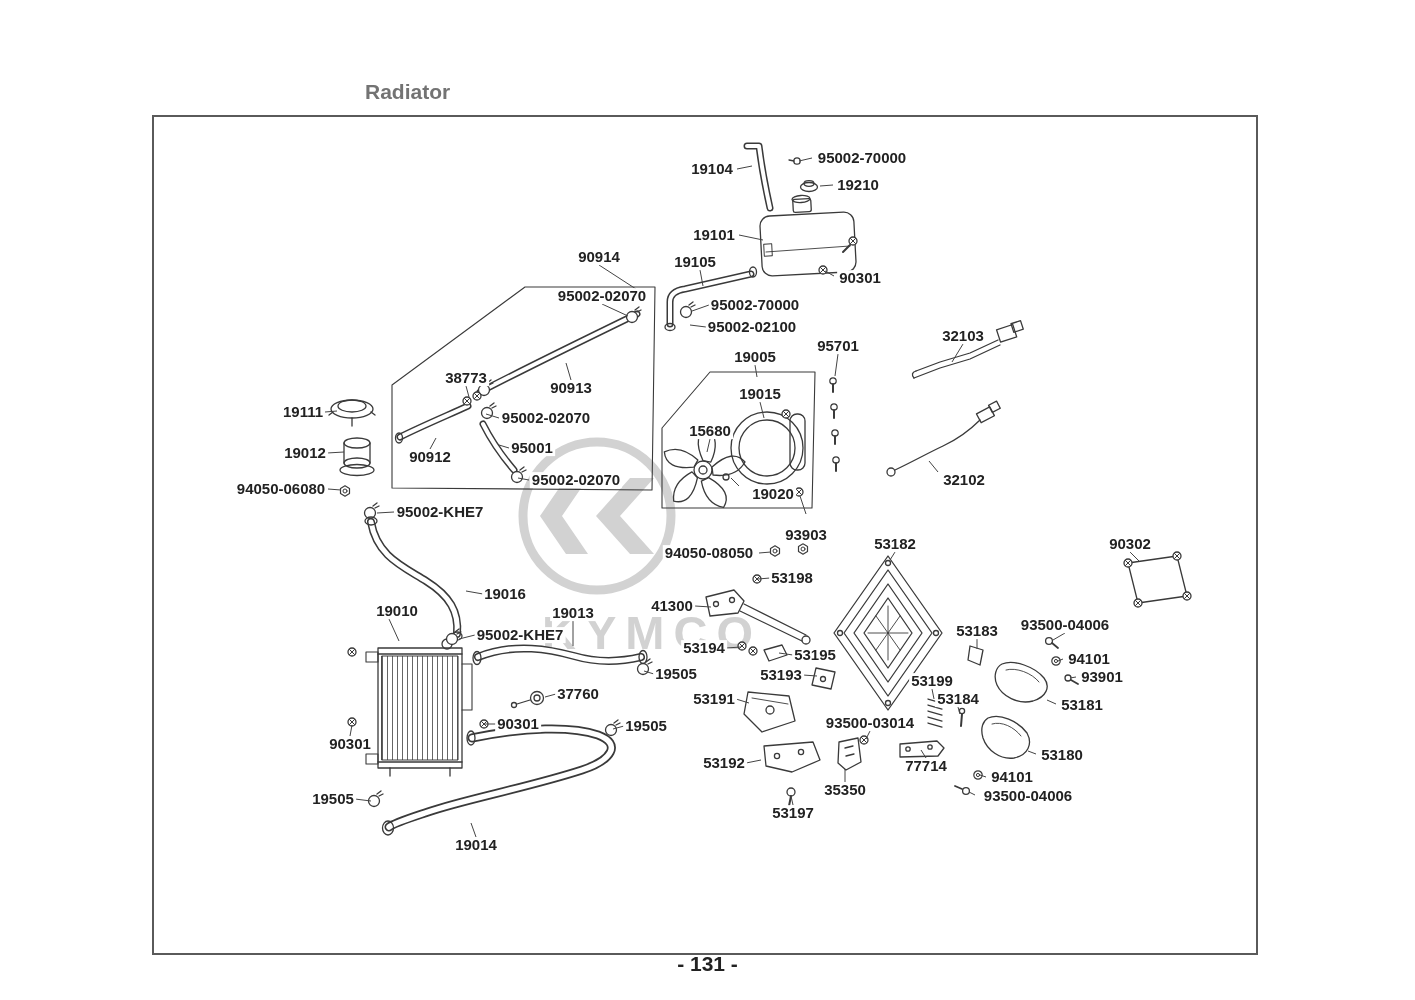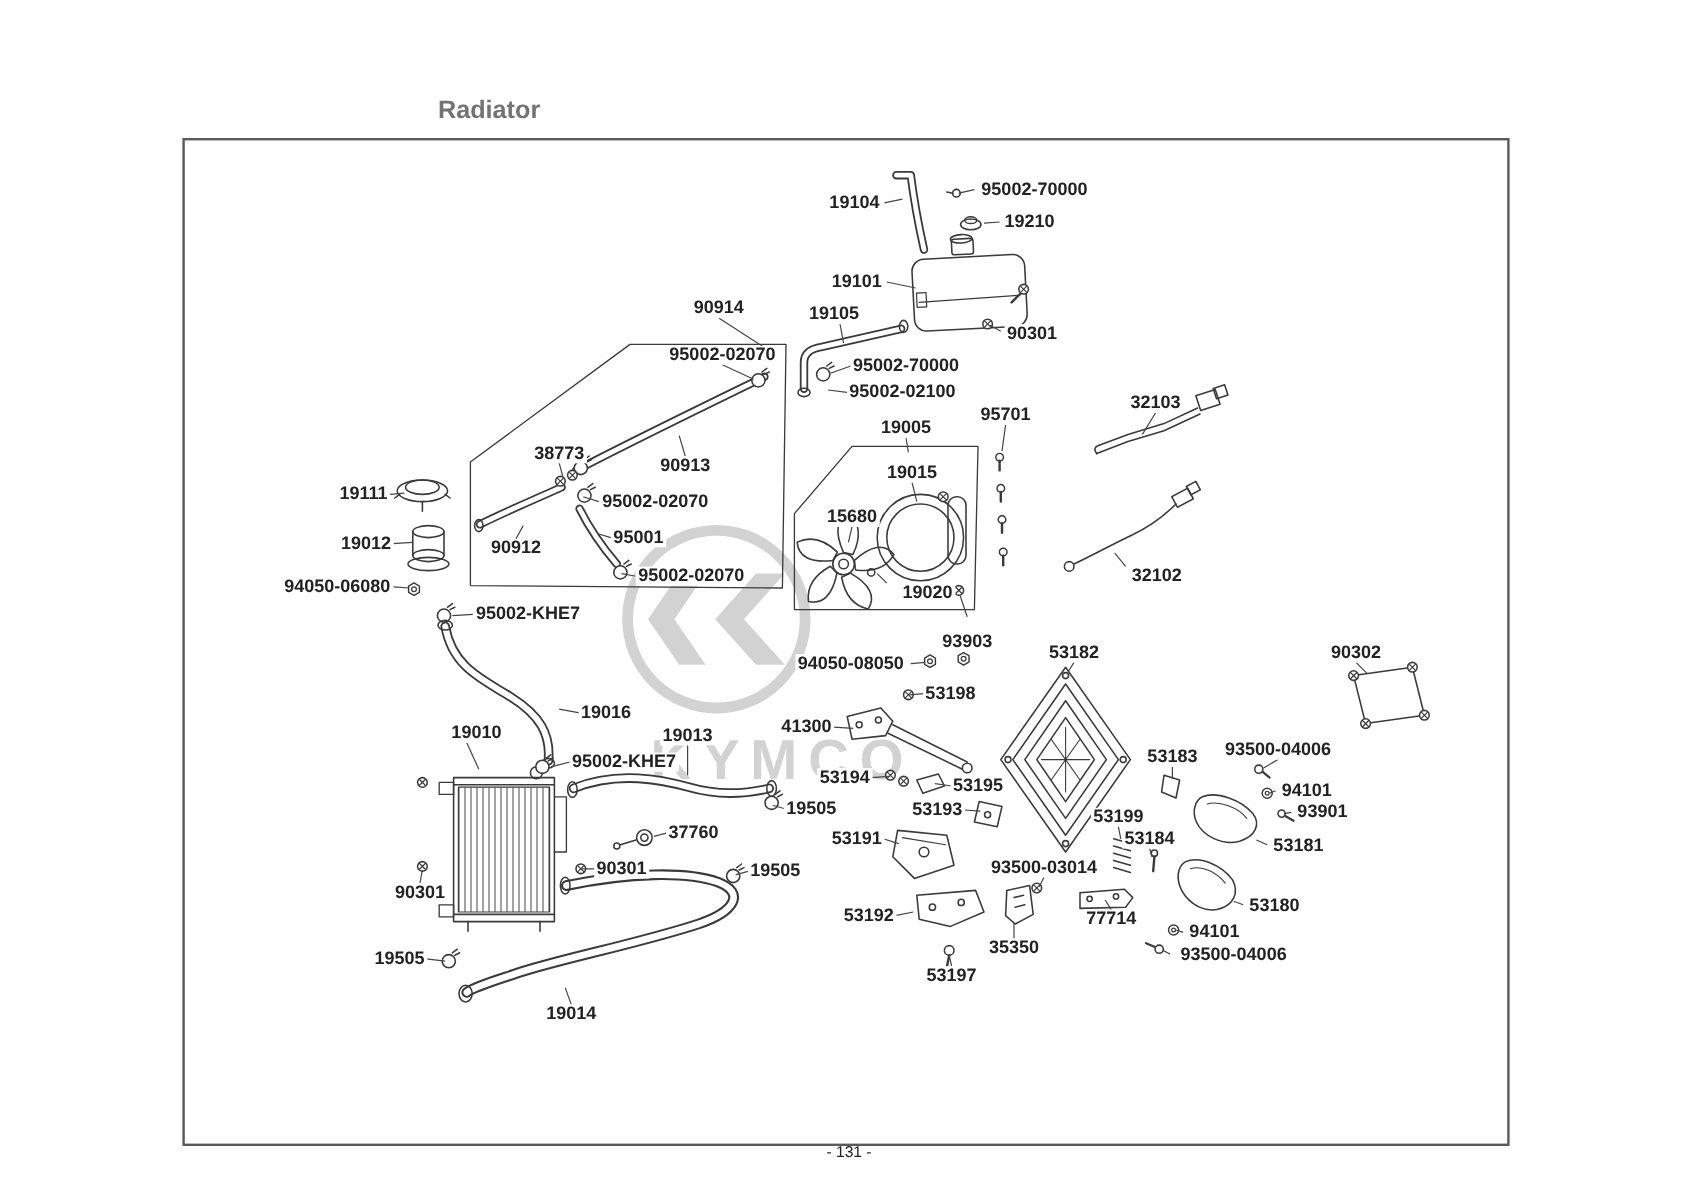--- a/index.html
+++ b/index.html
@@ -15,21 +15,21 @@
   }
   .doc-title {
     position: absolute; left: 365px; top: 80px; font-size: 21px; font-weight: bold; color: #737373;
   }
   .frame {
     position: absolute; left: 152px; top: 115px; width: 1106px; height: 840px;
     border: 2px solid #5a5a5a; background: transparent;
   }
   .footer {
     position: absolute; left: 0; top: 952px; width: 100%; text-align: center;
-    font-size: 13px; font-weight: normal; color: #222;
+    font-size: 21px; font-weight: bold; color: #222;
   }
   svg.art { position: absolute; left: 0; top: 0; }
   .labels-layer { position: absolute; left: 0; top: 0; width: 1415px; height: 1000px; pointer-events: none; }
   .part-label {
     position: absolute; transform: translate(-50%, -50%);
     font-size: 15px; font-weight: bold; color: #222; white-space: nowrap;
     background: #ffffff; padding: 0 2px; line-height: 1.05;
   }
   .wm-text { font-family: "Liberation Sans", sans-serif; }
 </style>

